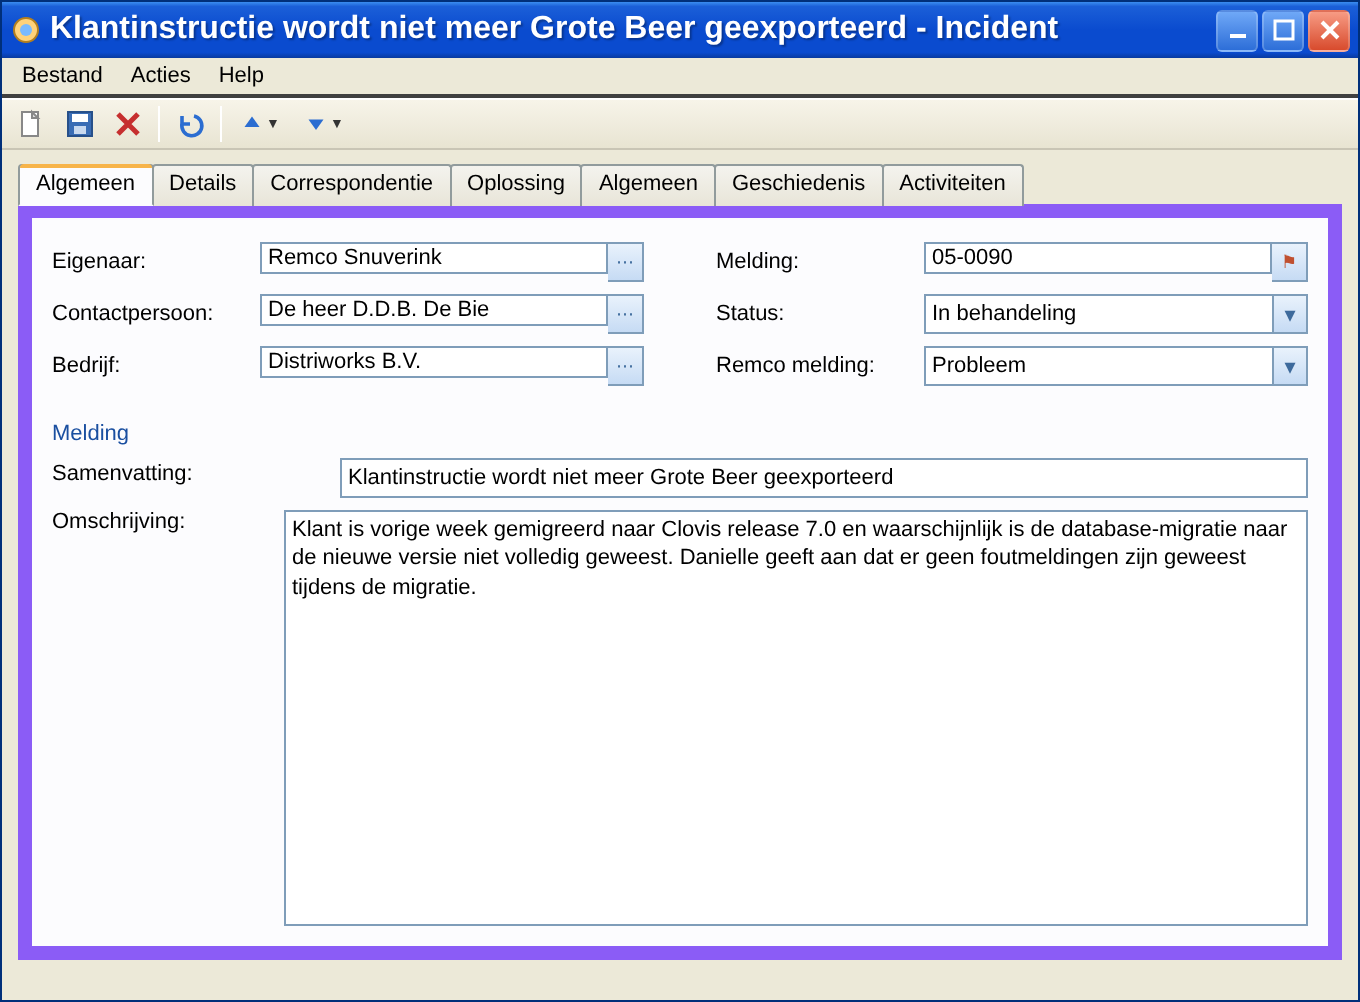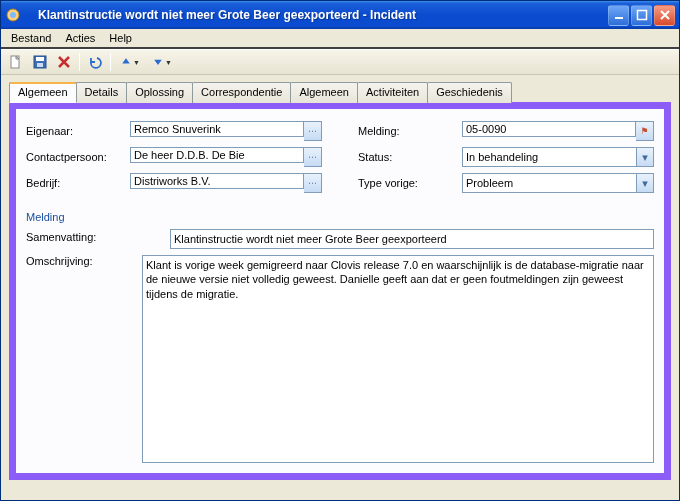--- a/index.html
+++ b/index.html
@@ -1,18 +1,18 @@
 <!DOCTYPE html>
 <html><head>
 <meta charset="utf-8">
 <style>
   * { box-sizing: border-box; }
   html, body { margin: 0; padding: 0; font-family: "Tahoma", sans-serif; font-size: 11px; }
   .window { width: 680px; height: 501px; border: 1px solid #002f7a; background: #ece9d8; display: flex; flex-direction: column; }
-  .titlebar { height: 28px; background: linear-gradient(to bottom, #3a8df0 0%, #1b5fd8 8%, #0a4bcf 50%, #0a4bcf 90%, #083aa0 100%); display: flex; align-items: center; color: #fff; font-weight: bold; font-size: 12px; padding-left: 4px; gap: 13px; }
+  .titlebar { height: 28px; background: linear-gradient(to bottom, #3a8df0 0%, #1b5fd8 8%, #0a4bcf 50%, #0a4bcf 90%, #083aa0 100%); display: flex; align-items: center; color: #fff; font-weight: bold; font-size: 16px; padding-left: 4px; }
   .titlebar .app-icon { width: 16px; height: 16px; margin-right: 4px; }
   .titlebar .title-text { flex: 1; white-space: nowrap; overflow: hidden; text-overflow: ellipsis; text-shadow: 1px 1px 1px rgba(0,0,0,0.3); }
   .winbtns { display: flex; gap: 2px; margin-right: 4px; }
   .winbtn { width: 21px; height: 21px; border-radius: 3px; border: 1px solid #fff3; display:flex; align-items:center; justify-content:center; }
   .winbtn.min, .winbtn.max { background: linear-gradient(to bottom,#6fa8f7,#2d6ed8); }
   .winbtn.close { background: linear-gradient(to bottom,#f79b84,#d84b2d); }
   .winbtn svg { width:12px; height:12px; }
   .menubar { height: 20px; background: #ece9d8; display: flex; align-items: center; padding: 0 4px; gap: 2px; border-bottom: 2px solid #404040; }
   .menubar .menu { padding: 1px 6px; }
   .toolbar { height: 26px; background: linear-gradient(to bottom,#f7f4e9,#e8e4d2); border-top:1px solid #fff; border-bottom:1px solid #c9c5b5; display:flex; align-items:center; padding:0 4px; gap:2px; }
@@ -116,25 +116,25 @@
           <path d="M3 5 L13 5 L8 12 Z" fill="#2b6dd1"></path>
         </svg>
         <span class="drop-arrow">▼</span>
       </div>
   </div>
 
   <div class="content">
     <div class="tabs">
       <div class="tab active">Algemeen</div>
       <div class="tab">Details</div>
+      <div class="tab">Correspondentie</div>
       <div class="tab">Oplossing</div>
-      <div class="tab">Correspondentie</div>
       <div class="tab">Algemeen</div>
+      <div class="tab">Geschiedenis</div>
       <div class="tab">Activiteiten</div>
-      <div class="tab">Geschiedenis</div>
     </div>
 
     <div class="tabpanel">
       <div class="formgrid">
         <div class="lbl">Eigenaar:</div>
         <div class="field" style="grid-column:2/3;">
           <input value="Remco Snuverink" style="">
           <div class="picker">
               <span>⋯</span>
             </div>
@@ -165,21 +165,21 @@
         </div>
 
         <div class="lbl">Bedrijf:</div>
         <div class="field">
           <input value="Distriworks B.V." style="">
           <div class="picker">
               <span>⋯</span>
             </div>
         </div>
         <div></div>
-        <div class="lbl">Type vorige:</div>
+        <div class="lbl">Remco melding:</div>
         <div class="combo">
           <input value="Probleem" style="">
           <div class="cb">
               <span>▾</span>
             </div>
         </div>
       </div>
 
       <div class="section-title">Melding</div>
 

